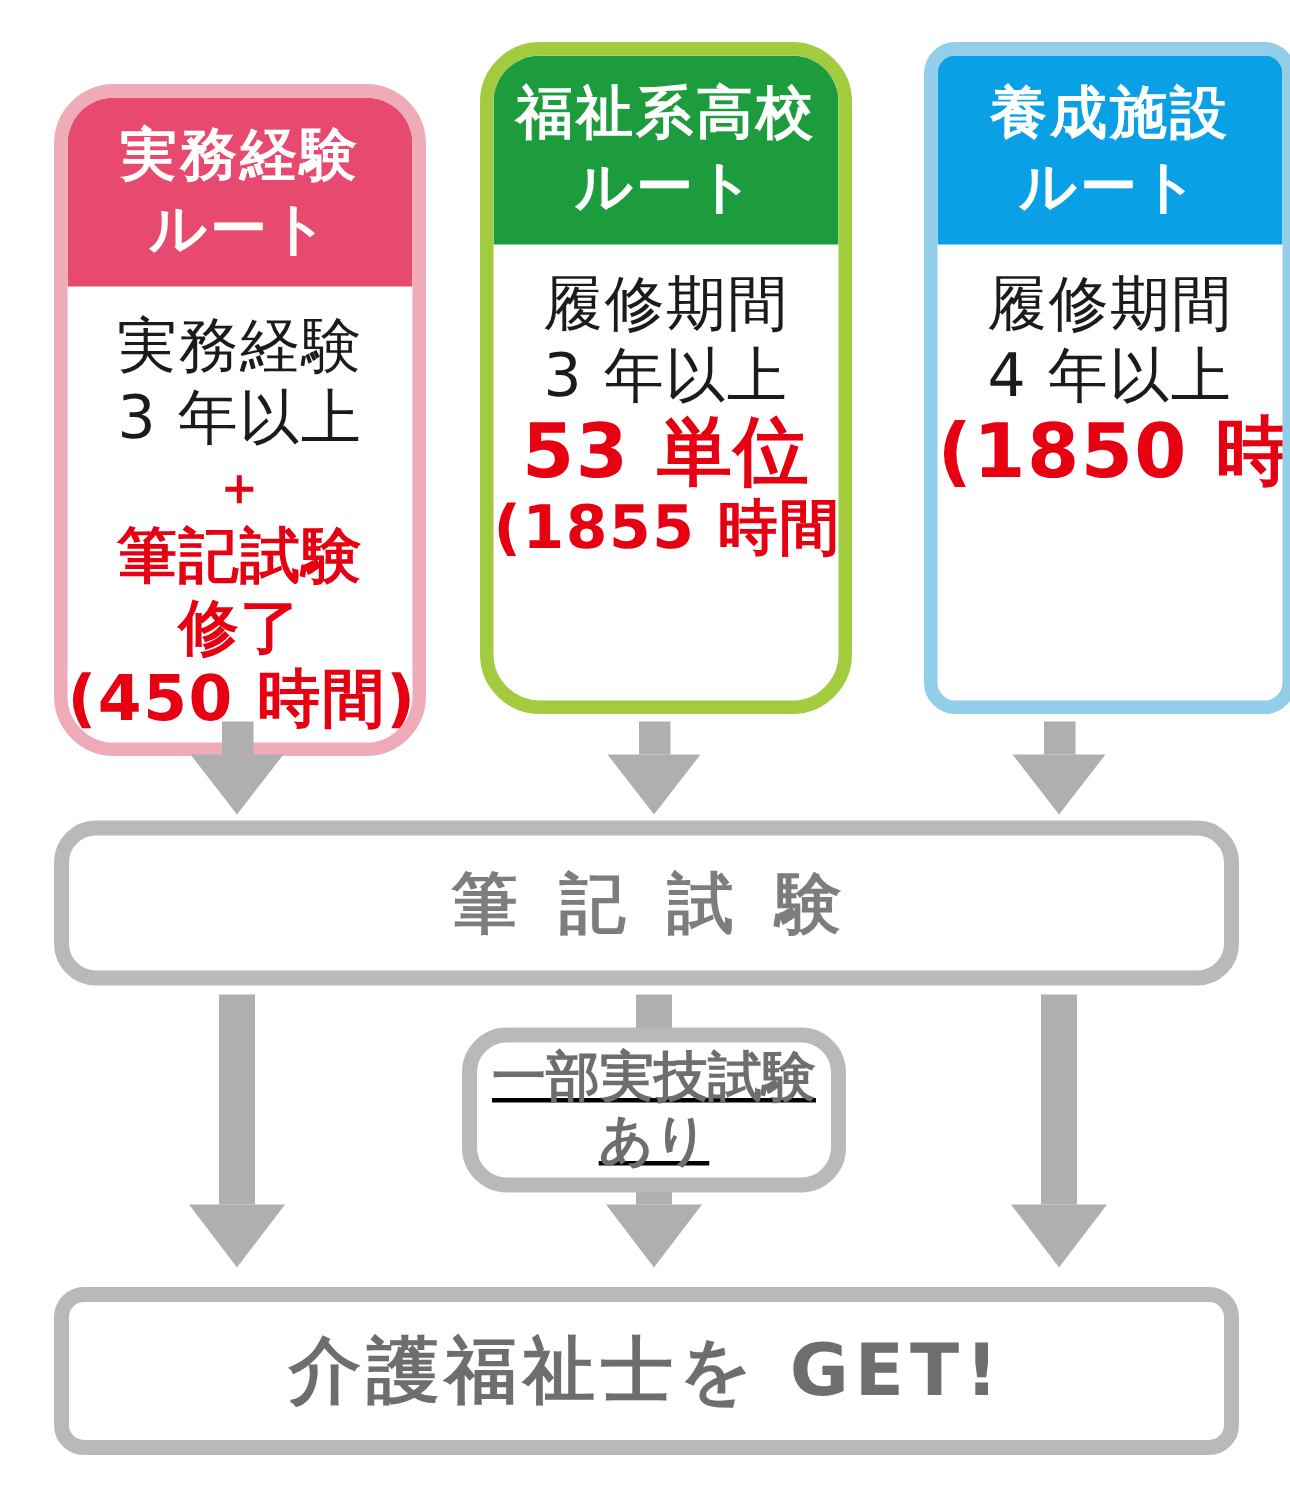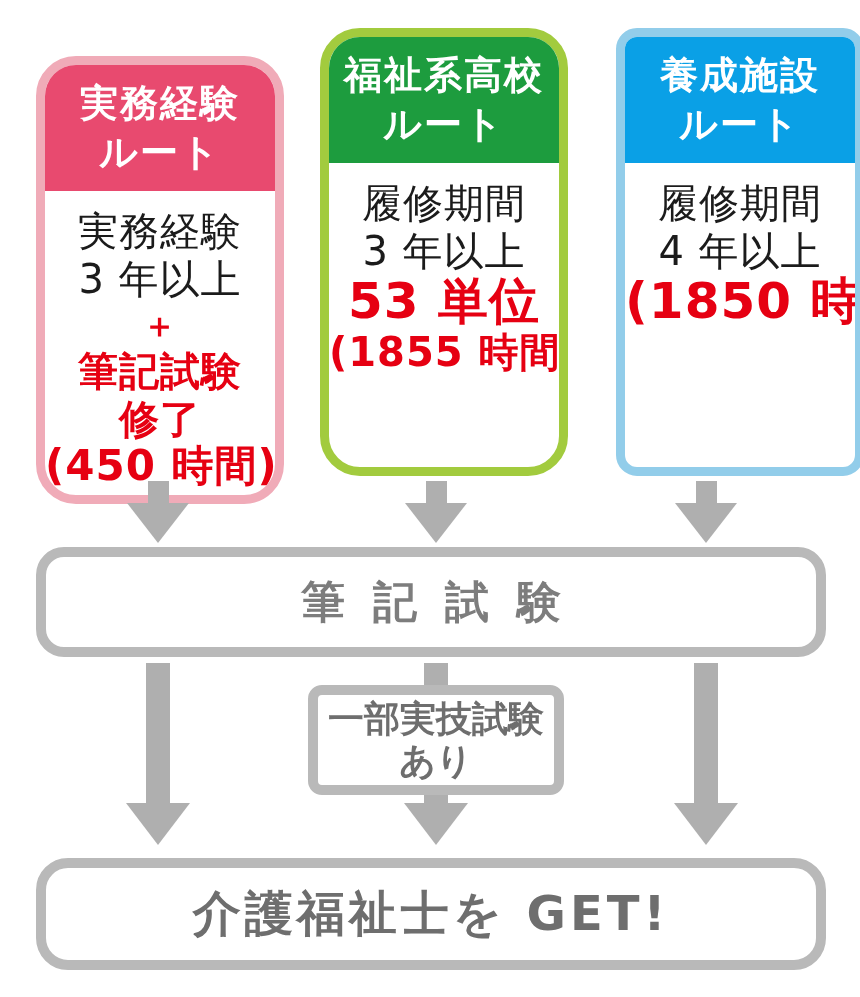--- a/index.html
+++ b/index.html
@@ -52,23 +52,23 @@
   .arrow-long .shaft{width:24px;}
 
   
   .gray-box{
     position:absolute;box-sizing:border-box;background:#fff;
     border:10px solid var(--border-gray);display:flex;flex-direction:column;
     align-items:center;justify-content:center;
   }
   .exam-box{left:36px;top:547px;width:790px;height:110px;border-radius:28px;}
   .exam-label{color:var(--exam-text-gray);font-weight:700;font-size:44px;letter-spacing:28px;padding-left:28px;white-space:nowrap;}
-  .note-box{left:308px;top:685px;width:256px;height:110px;border-radius:14px;z-index:2;}
+  .note-box{left:308px;top:685px;width:256px;height:110px;border-radius:30px;z-index:2;text-decoration:underline;}
   .note-line{color:var(--goal-text-gray);font-weight:700;font-size:36px;line-height:1.16;letter-spacing:0px;white-space:nowrap;}
-  .goal-box{left:36px;top:858px;width:790px;height:112px;border-radius:32px;}
+  .goal-box{left:36px;top:858px;width:790px;height:112px;border-radius:20px;}
   .goal-label{color:var(--goal-text-gray);font-weight:700;font-size:48px;letter-spacing:4px;white-space:nowrap;}
 </style>
 </head>
 <body>
 
 <div class="canvas">
 
   <div class="card card-pink" style="left:36px;margin-top:28px;">
     <div class="card-header">
       <div>実務経験</div>

